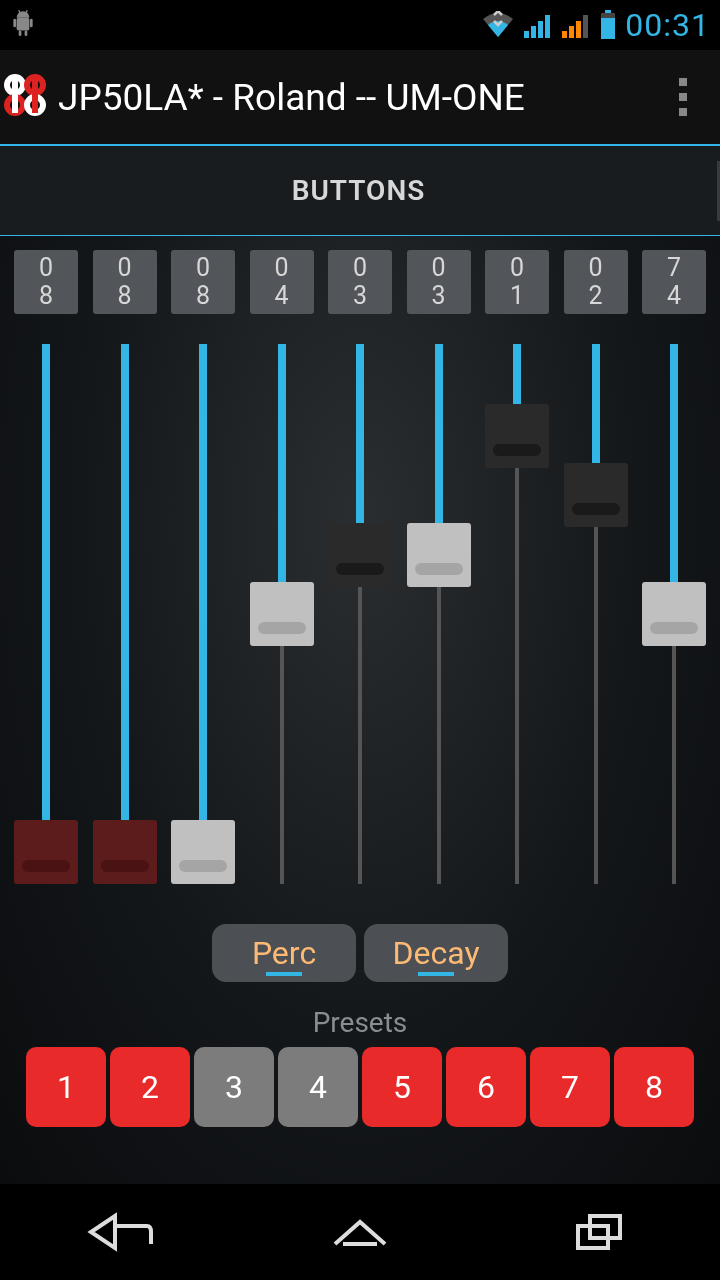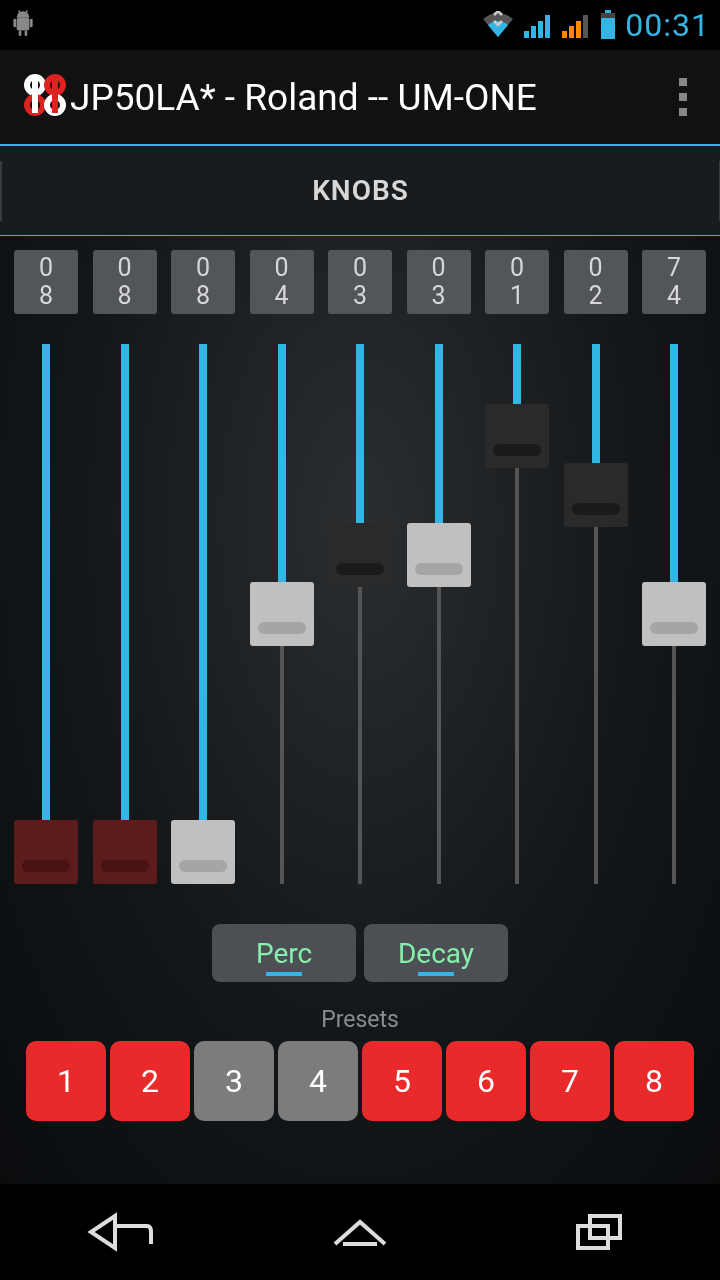--- a/index.html
+++ b/index.html
@@ -27,22 +27,21 @@
   .android-icon svg { width: 26px; height: 30px; }
   .wifi-icon svg, .signal-icon svg, .battery-icon svg { display: block; }
   .clock { color: #33b5e5; font-size: 32px; letter-spacing: 1px; }
 
   
   .action-bar {
     height: 96px;
     background: #111;
     display: flex;
     align-items: center;
-    padding-left: 20px;
-    gap: 0;
+    gap: 8px;
     border-bottom: 2px solid #33b5e5;
   }
   .app-icon svg { width: 50px; height: 50px; }
   .title { font-size: 37px; color: #fff; font-weight: 400; flex: 1; white-space: nowrap; overflow: hidden; }
   .overflow {
     width: 50px; height: 96px;
     display: flex; flex-direction: column; align-items: center; justify-content: center; gap: 7px;
     margin-right: 12px;
   }
   .overflow span { width: 8px; height: 8px; background: #888; }
@@ -142,37 +141,37 @@
   .thumb.dark::after { background: #1a1a1a; }
 
   
   .action-row {
     display: flex; justify-content: center; gap: 8px;
     margin-top: 10px;
   }
   .action-btn {
     width: 144px; height: 58px;
     background: #4c4f53;
-    border-radius: 8px;
+    border-radius: 14px;
     display: flex; flex-direction: column; align-items: center; justify-content: center;
-    color: #86efac; font-size: 28px;
+    color: #fdba74; font-size: 32px;
     position: relative;
   }
   .action-btn .underline {
     position: absolute;
     bottom: 6px;
     width: 36px; height: 4px;
     background: #33b5e5;
   }
 
   
   .presets-label {
     text-align: center;
     color: #8a8d90;
-    font-size: 23px;
+    font-size: 28px;
     margin-top: 24px;
   }
   .presets-row {
     display: flex; justify-content: center; gap: 4px;
     margin-top: 8px;
   }
   .preset {
     width: 80px; height: 80px;
     border-radius: 10px;
     display: flex; align-items: center; justify-content: center;
@@ -262,23 +261,23 @@
   </span>
   <div class="title">JP50LA* - Roland -- UM-ONE</div>
   <div class="overflow">
     <span></span>
       <span></span>
       <span></span>
   </div>
 </div>
 
 <div class="tabs">
+  <div class="tab">BUTTONS</div>
   <div class="tab-divider"></div>
   <div class="tab-divider"></div>
-  <div class="tab">KNOBS</div>
   <div class="tab-divider"></div>
 </div>
 
 <div class="main">
 
   <div class="value-row" id="value-row">
       <div class="value-box">
         <div>0</div>
         <div>8</div>
       </div>

